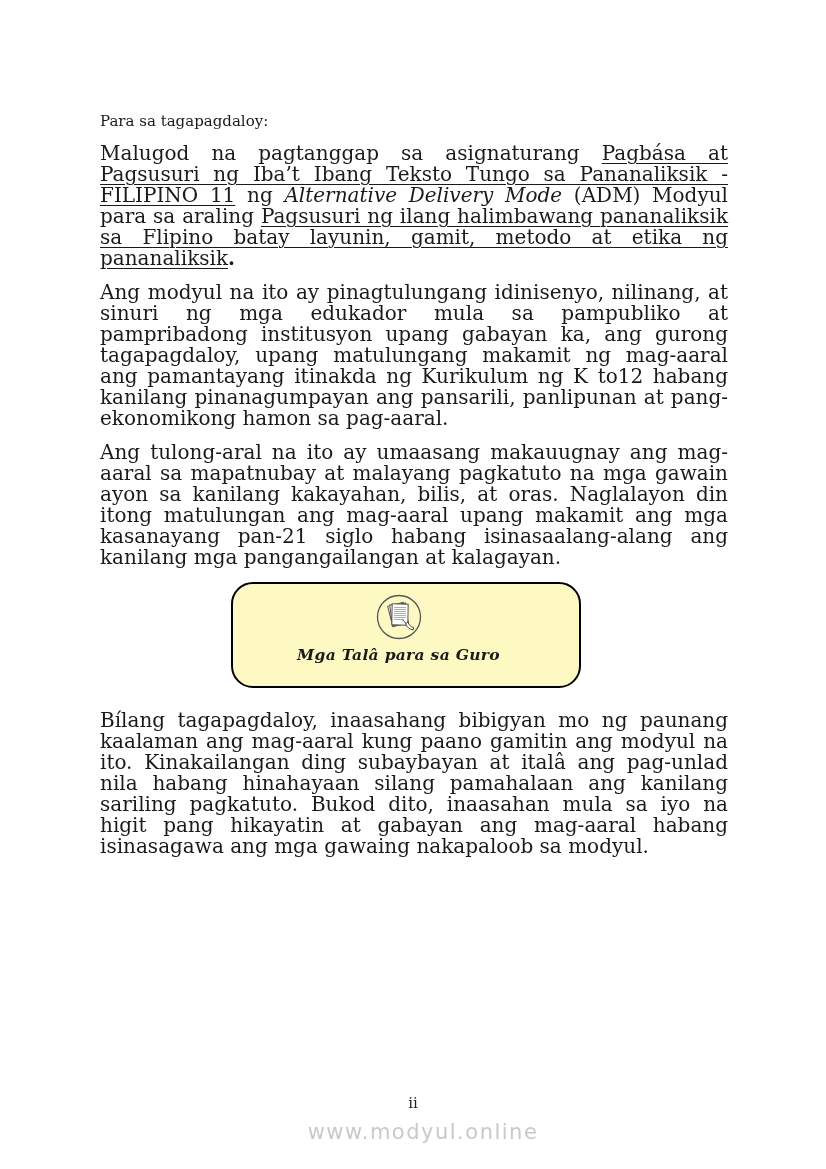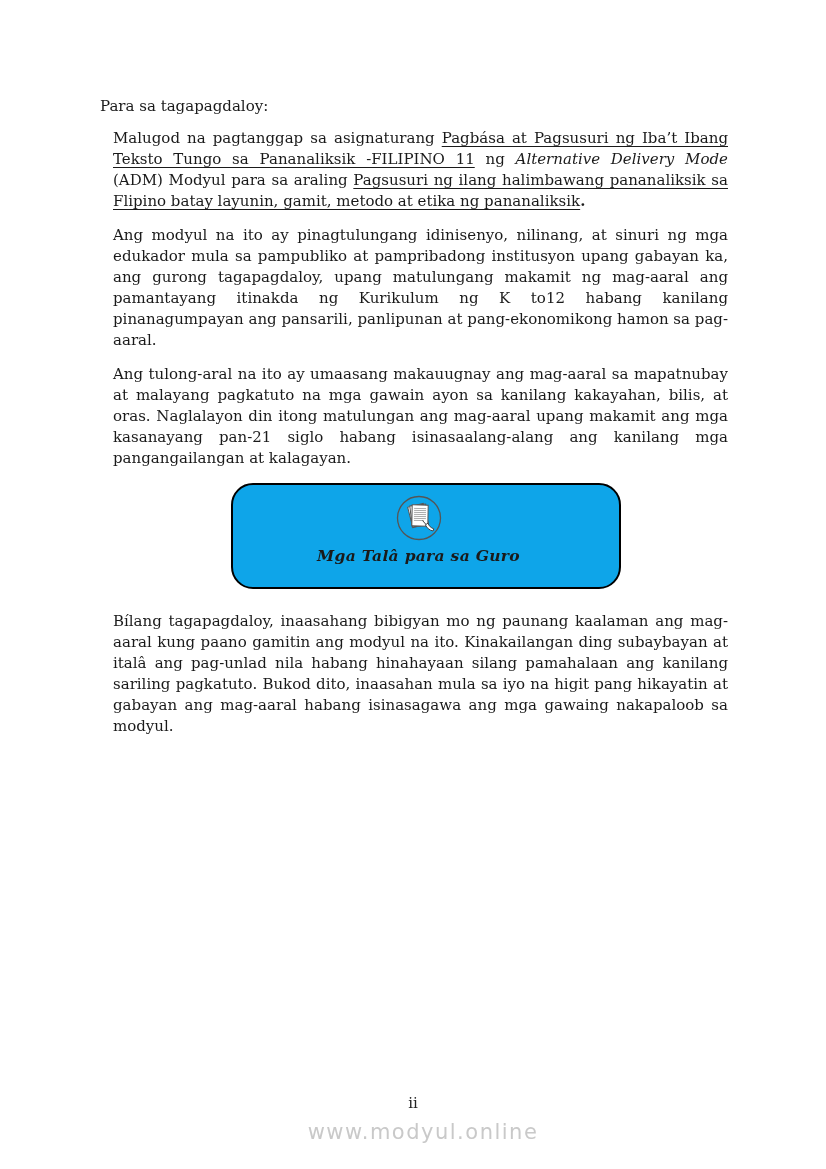--- a/index.html
+++ b/index.html
@@ -22,42 +22,42 @@
     width: 628px;
   }
   .doc-title {
     font-size: 25px;
     font-weight: bold;
     margin: 0 0 17px 0;
     letter-spacing: 0.2px;
   }
   .salutation {
     font-size: 15px;
-    margin: 1px 0 13px 0;
+    margin: 16px 0 13px 0;
   }
   .para {
-    font-size: 15px;
+    font-size: 20px;
     line-height: 21px;
     text-align: justify;
-    margin: 0 0 13px 13px;
+    margin: 0 0 13px 0;
   }
   .u {
     text-decoration: underline;
     text-underline-offset: 3px;
     text-decoration-thickness: 1px;
   }
   .i { font-style: italic; }
   .b { font-weight: bold; }
   .note-box {
-    width: 390px;
+    width: 350px;
     margin: 14px 0 22px 131px;
     border: 2px solid #000;
     border-radius: 22px;
     padding: 9px 17px 13px 2px;
-    background: #0ea5e9;
+    background: #fef9c3;
   }
   .note-icon-wrap {
     text-align: center;
     line-height: 0;
     margin-bottom: 4px;
   }
   .note-title {
     font-weight: bold;
     font-style: italic;
     font-size: 15.5px;

